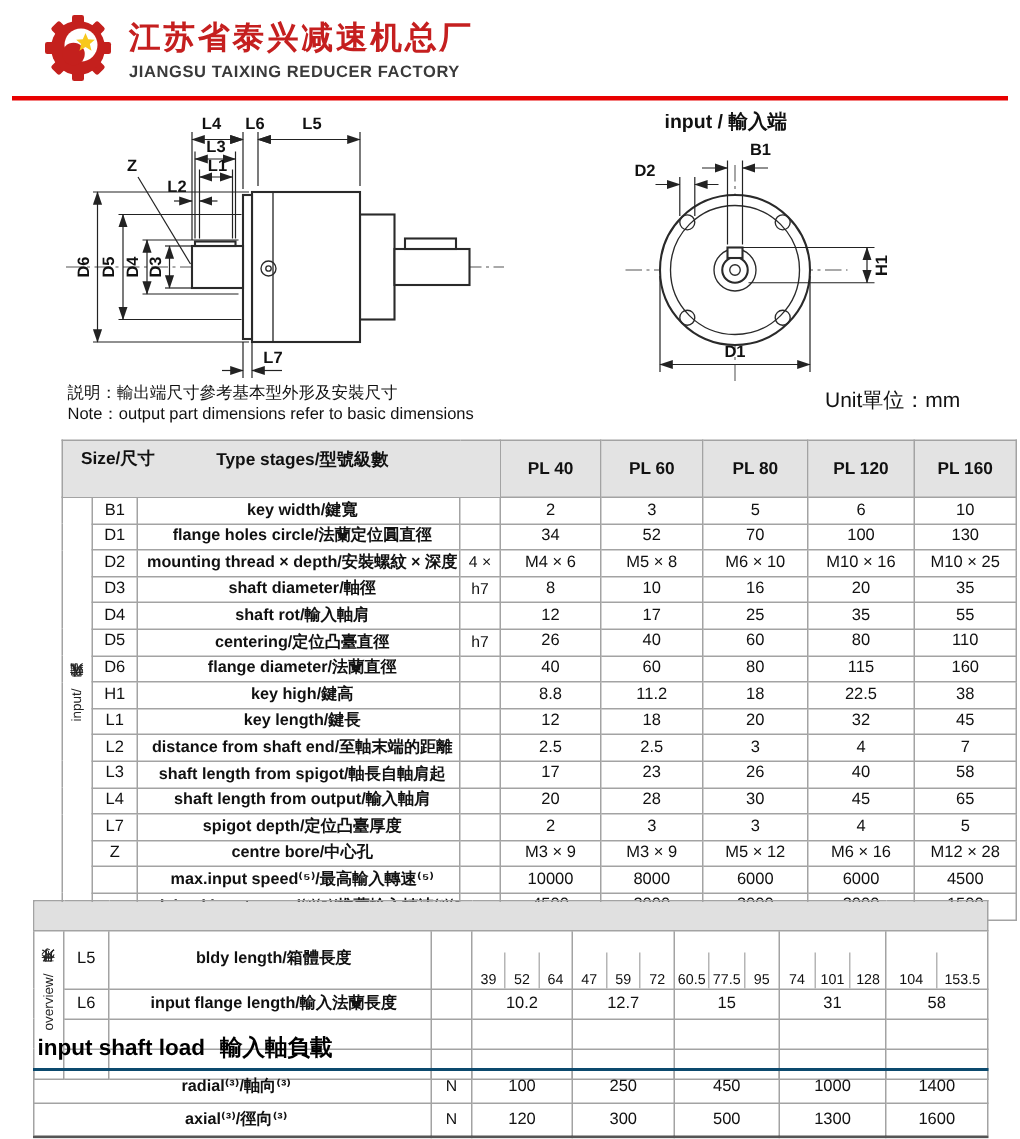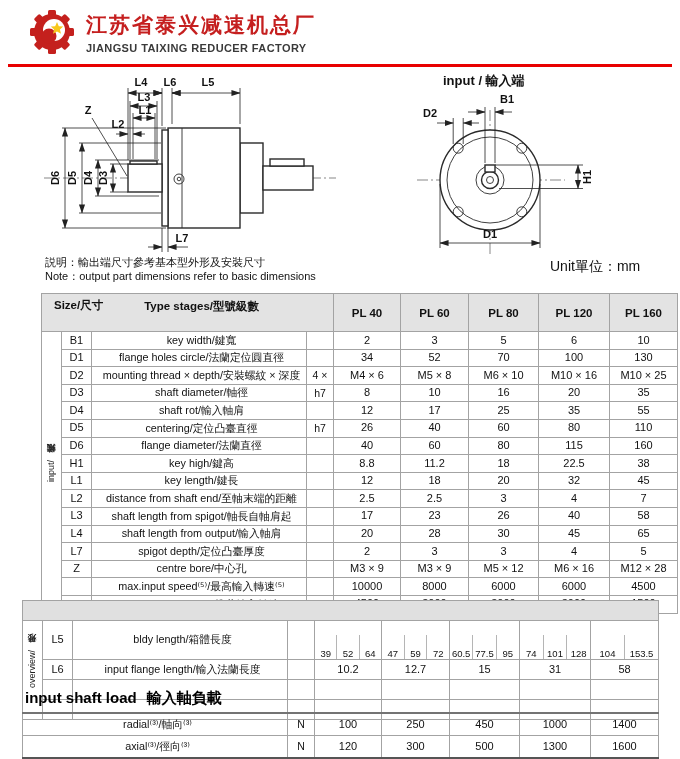--- a/index.html
+++ b/index.html
@@ -26,27 +26,27 @@
 
   
   .note{position:absolute;left:45px;top:255px;font-size:11px;line-height:14px;color:#111;}
   .unit{position:absolute;left:550px;top:258px;font-size:14px;color:#111;}
 
   
   table.dim-table{position:absolute;left:22px;width:636px;border-collapse:collapse;
        table-layout:fixed;font-size:11px;color:#111;border:1px solid #666;}
   #main-table{top:293px;margin-left:19px;}
   #overview-table{top:600px;}
-  #load-table{top:712px;border-top:2px solid #737373;border-bottom:2px solid #555;}
+  #load-table{top:712px;border-top:2px solid #0c4a6e;border-bottom:2px solid #555;}
   .dim-table td,.dim-table th{border:1px solid #a3a3a3;overflow:hidden;padding:0;}
   .dim-table thead th{height:37px;background:#e3e3e3;font-size:11.5px;font-weight:bold;}
   .dim-table tbody td{height:16.6px;text-align:center;line-height:1.05;}
   #overview-table tbody td{height:19px;}
   #load-table tbody td{height:21px;}
-  td.desc{text-align:left;padding-left:5px;font-size:10.8px;white-space:nowrap;}
+  td.desc{text-align:left;padding-left:5px;font-size:10.8px;white-space:nowrap;font-weight:bold;}
   td.qual{font-size:10.5px;}
   td.side{background:#fff;}
   .vtext{writing-mode:vertical-rl;transform:rotate(180deg);font-size:9px;line-height:1;
          display:inline-block;white-space:nowrap;color:#222;}
   th.diag{position:relative;background-color:#e3e3e3;
      background-image:linear-gradient(to bottom right,rgba(0,0,0,0) calc(50% - .7px),
        #8a8a8a calc(50% - .7px),#8a8a8a calc(50% + .7px),rgba(0,0,0,0) calc(50% + .7px));}
   th.diag .ts{position:absolute;top:5px;right:74px;font-weight:bold;}
   th.diag .sz{position:absolute;bottom:18px;left:12px;font-weight:bold;}
   tr.band td{height:8px;background:#e0e0e0;}

